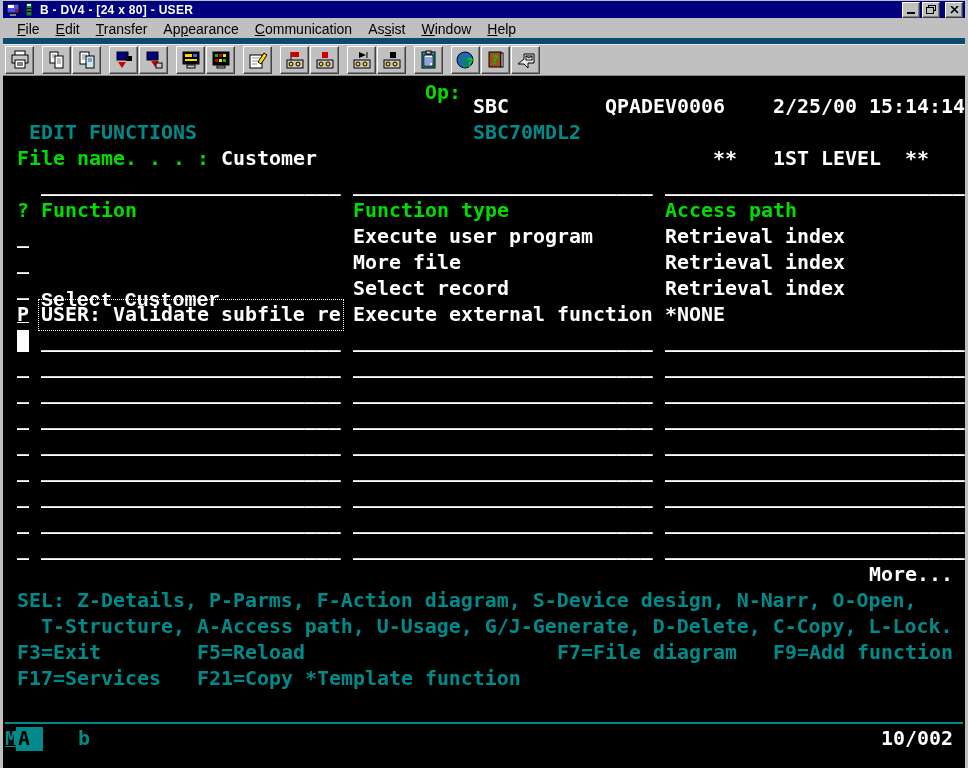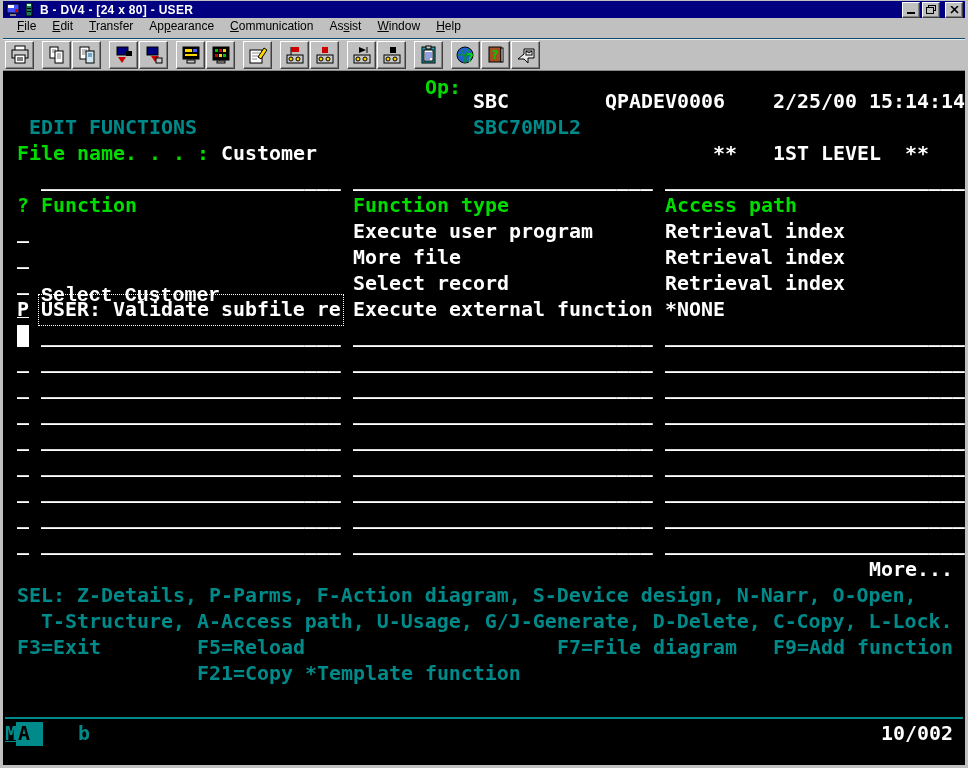--- a/index.html
+++ b/index.html
@@ -6,21 +6,21 @@
   .window{position:relative;width:968px;height:768px;background:#c0c0c0;padding:0 3px;box-sizing:border-box;overflow:hidden;font-family:"Liberation Sans",sans-serif;}
   
   .titlebar{height:17px;background:#000080;display:flex;align-items:center;padding:0 2px;margin-top:1px;}
   .ticon-sm{width:15px;height:15px;display:inline-flex;align-items:center;justify-content:center;margin-right:1px;}
   .title-text{color:#fff;font-size:12px;font-weight:bold;margin-left:3px;flex:1;white-space:nowrap;letter-spacing:0.3px;}
   .wbtns{display:flex;align-items:center;gap:2px;}
   .wbtn{width:16px;height:14px;background:#c0c0c0;border:1px solid;border-color:#ffffff #404040 #404040 #ffffff;box-shadow:inset -1px -1px 0 #808080;display:inline-flex;align-items:center;justify-content:center;}
   .wbtn-close{margin-left:3px;}
   .glyph-min{width:8px;height:2px;background:#000;margin-top:7px;}
   
-  .menubar{height:20px;background:#c0c0c0;display:flex;align-items:flex-start;padding-left:6px;border-bottom:1px solid #0c4a6e;font-size:12px;color:#000;}
+  .menubar{height:20px;background:#c0c0c0;display:flex;align-items:flex-end;padding-left:6px;border-bottom:6px solid #0c4a6e;font-size:14px;color:#000;}
   .menu-item{padding:1px 8px;white-space:nowrap;}
   
   .toolbar{height:30px;background:#c0c0c0;display:flex;align-items:center;padding-left:2px;border-bottom:1px solid #878787;border-top:1px solid #e8e8e8;}
   .tbtn{width:27px;height:26px;background:#c0c0c0;border:1px solid;border-color:#ffffff #404040 #404040 #ffffff;box-shadow:inset -1px -1px 0 #808080;display:inline-flex;align-items:center;justify-content:center;margin-right:1px;}
   .tbtn.gap{margin-left:7px;}
   .ticon svg{display:block;width:20px;height:20px;}
   
   .terminal{position:relative;width:962px;height:694px;background:#000;overflow:hidden;}
   .tseg{position:absolute;font:bold 19.93px "DejaVu Sans Mono",monospace;line-height:26px;height:26px;white-space:pre;letter-spacing:0;}
   .tseg.mq{outline:1px dotted #ffffff;outline-offset:2px;}
@@ -325,16 +325,17 @@
       <span class="tseg" style="left: 38px; top: 460px; color: rgb(255, 255, 255);">_________________________</span>
       <span class="tseg" style="left: 350px; top: 460px; color: rgb(255, 255, 255);">_________________________</span>
       <span class="tseg" style="left: 662px; top: 460px; color: rgb(255, 255, 255);">_________________________</span>
       <span class="tseg" style="left: 866px; top: 486px; color: rgb(255, 255, 255);">More...</span>
       <span class="tseg" style="left: 14px; top: 512px; color: rgb(0, 138, 138);">SEL: Z-Details, P-Parms, F-Action diagram, S-Device design, N-Narr, O-Open,</span>
       <span class="tseg" style="left: 38px; top: 538px; color: rgb(0, 138, 138);">T-Structure, A-Access path, U-Usage, G/J-Generate, D-Delete, C-Copy, L-Lock.</span>
       <span class="tseg" style="left: 14px; top: 564px; color: rgb(0, 138, 138);">F3=Exit</span>
       <span class="tseg" style="left: 194px; top: 564px; color: rgb(0, 138, 138);">F5=Reload</span>
       <span class="tseg" style="left: 554px; top: 564px; color: rgb(0, 138, 138);">F7=File diagram</span>
       <span class="tseg" style="left: 770px; top: 564px; color: rgb(0, 138, 138);">F9=Add function</span>
+      <span class="tseg" style="left: 14px; top: 590px; color: rgb(0, 138, 138);">F17=Services</span>
       <span class="tseg" style="left: 194px; top: 590px; color: rgb(0, 138, 138);">F21=Copy *Template function</span>
     </div>
 
 </div>
 
 </body></html>

